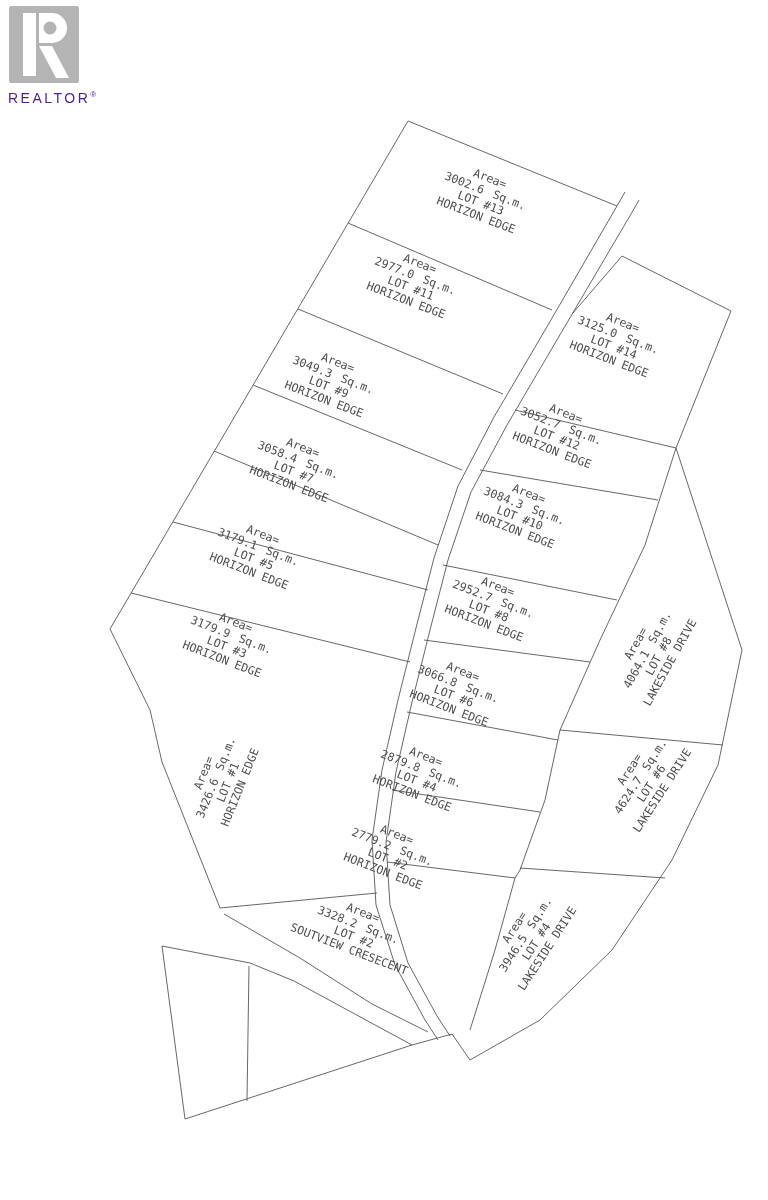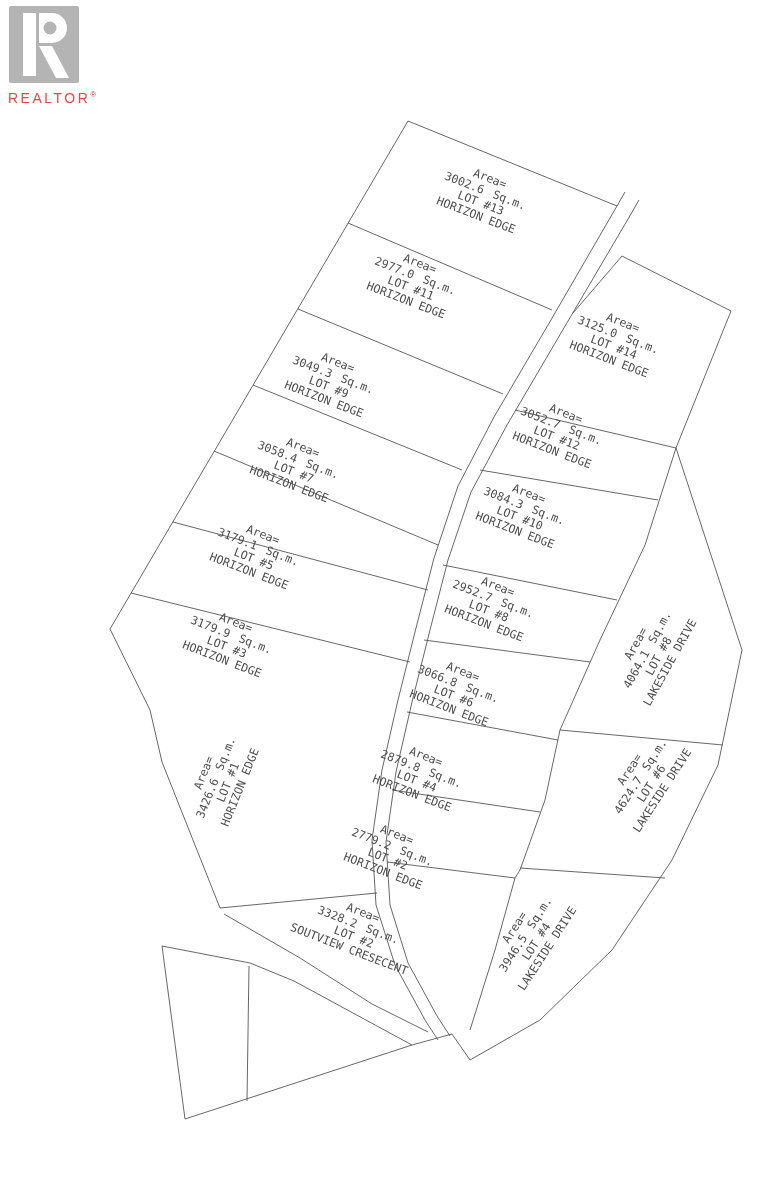--- a/index.html
+++ b/index.html
@@ -23,21 +23,21 @@
   }
   .lot-label .unit-gap{margin-left:10px;}
   .logo{
     position:absolute;left:8px;top:6px;width:92px;
     text-align:left;
   }
   .logo-text{
     margin-top:2px;
     font-family:"Liberation Sans",sans-serif;
     font-size:14px;
-    color:#ef4444;
+    color:#4c1d95;
     letter-spacing:2.5px;
     white-space:nowrap;
   }
   .logo-text .reg{font-size:8px;vertical-align:super;letter-spacing:0;}
 </style>
 </head>
 <body>
 
 <div class="page">
 

